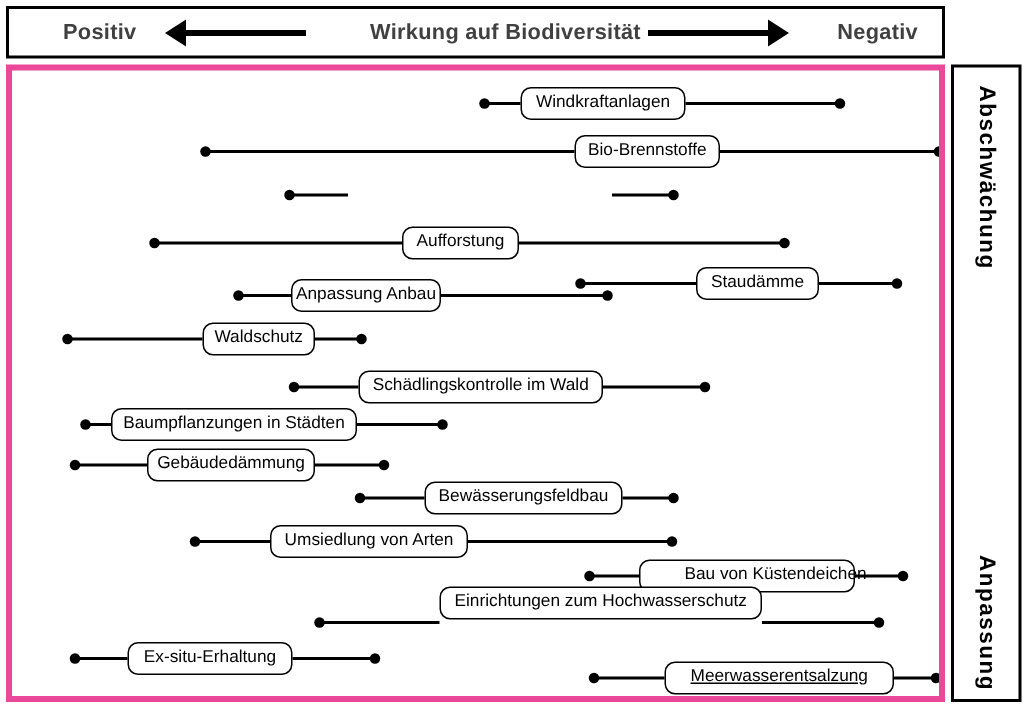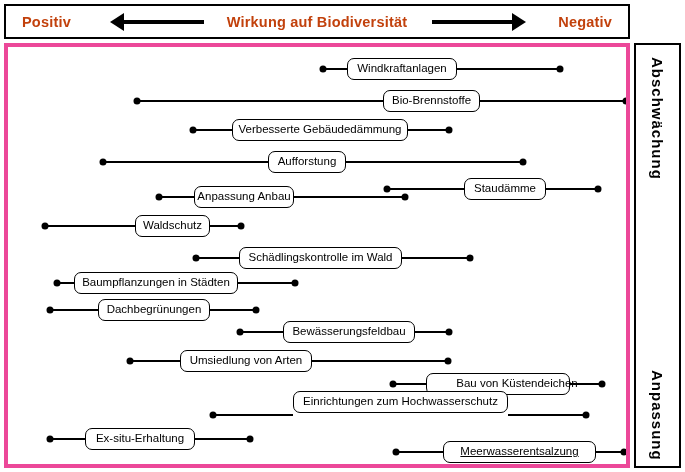--- a/index.html
+++ b/index.html
@@ -49,23 +49,24 @@
     background: #fff;
   }
 
   
   .hdr-text {
     position: absolute;
     top: 50%;
     transform: translateY(-50%);
     font-weight: bold;
     font-size: 14.5px;
-    color: #c2410c;
+    color: #404040;
     white-space: nowrap;
     letter-spacing: .2px;
+    margin-left: 20px;
   }
   .hdr-positiv { left: 16px; }
   .hdr-negativ { right: 16px; }
   .hdr-title {
     left: 50%;
     transform: translate(-50%, -50%);
   }
 
   .arrow {
     position: absolute;
@@ -173,23 +174,20 @@
       <div class="seg-line" style="left: 472px; top: 53.2px; width: 146px;"></div>
       <div class="seg-dot" style="left: 129px; top: 54px;"></div>
       <div class="seg-dot" style="left: 618px; top: 54px;"></div>
       <div class="seg-box" style="left: 375px; width: 97px; top: 54px;">
         <span>Bio-Brennstoffe</span>
       </div>
       <div class="seg-line" style="left: 185px; top: 82.2px; width: 39px;"></div>
       <div class="seg-line" style="left: 400px; top: 82.2px; width: 41px;"></div>
       <div class="seg-dot" style="left: 185px; top: 83px;"></div>
       <div class="seg-dot" style="left: 441px; top: 83px;"></div>
-      <div class="seg-box" style="left: 224px; width: 176px; top: 83px;">
-        <span>Verbesserte Gebäudedämmung</span>
-      </div>
       <div class="seg-line" style="left: 95px; top: 114.2px; width: 165px;"></div>
       <div class="seg-line" style="left: 338px; top: 114.2px; width: 177px;"></div>
       <div class="seg-dot" style="left: 95px; top: 115px;"></div>
       <div class="seg-dot" style="left: 515px; top: 115px;"></div>
       <div class="seg-box" style="left: 260px; width: 78px; top: 115px;">
         <span>Aufforstung</span>
       </div>
       <div class="seg-line" style="left: 151px; top: 149.2px; width: 35px;"></div>
       <div class="seg-line" style="left: 286px; top: 149.2px; width: 111px;"></div>
       <div class="seg-dot" style="left: 151px; top: 150px;"></div>
@@ -223,21 +221,21 @@
       <div class="seg-dot" style="left: 49px; top: 236px;"></div>
       <div class="seg-dot" style="left: 287px; top: 236px;"></div>
       <div class="seg-box" style="left: 66px; width: 164px; top: 236px;">
         <span>Baumpflanzungen in Städten</span>
       </div>
       <div class="seg-line" style="left: 42px; top: 262.2px; width: 48px;"></div>
       <div class="seg-line" style="left: 202px; top: 262.2px; width: 46px;"></div>
       <div class="seg-dot" style="left: 42px; top: 263px;"></div>
       <div class="seg-dot" style="left: 248px; top: 263px;"></div>
       <div class="seg-box" style="left: 90px; width: 112px; top: 263px;">
-        <span>Dachbegrünungen</span>
+        <span>Gebäudedämmung</span>
       </div>
       <div class="seg-line" style="left: 232px; top: 284.2px; width: 43px;"></div>
       <div class="seg-line" style="left: 407px; top: 284.2px; width: 34px;"></div>
       <div class="seg-dot" style="left: 232px; top: 285px;"></div>
       <div class="seg-dot" style="left: 441px; top: 285px;"></div>
       <div class="seg-box" style="left: 275px; width: 132px; top: 285px;">
         <span>Bewässerungsfeldbau</span>
       </div>
       <div class="seg-line" style="left: 122px; top: 313.2px; width: 50px;"></div>
       <div class="seg-line" style="left: 304px; top: 313.2px; width: 136px;"></div>

